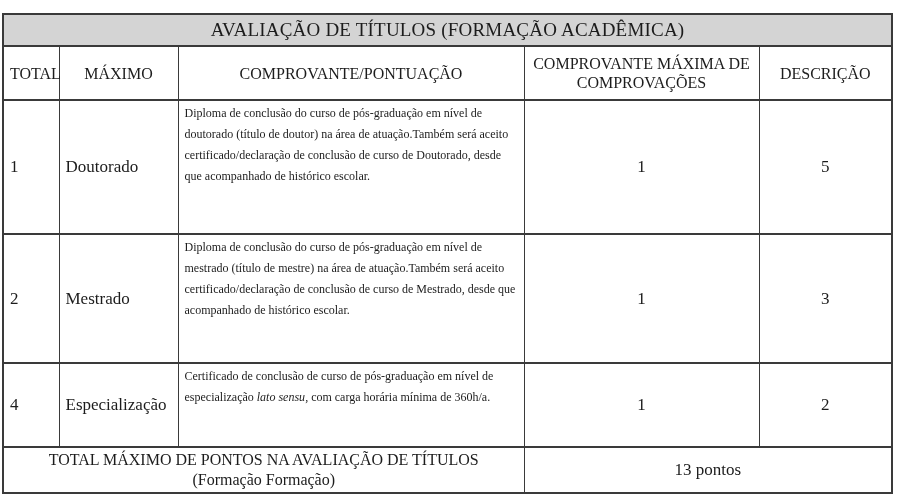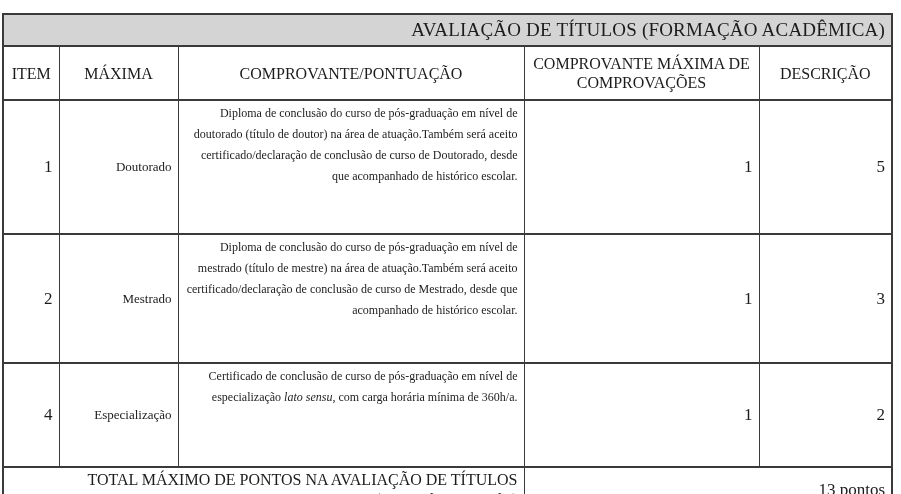--- a/index.html
+++ b/index.html
@@ -25,21 +25,20 @@
     width:889px;
     table-layout:fixed;
   }
   table.doc td, table.doc th{
     border:1px solid var(--border);
     border-top-width:2px;
     border-bottom-width:2px;
     padding:2px 6px;
     box-sizing:border-box;
     font-weight:normal;
-    text-align:right;
   }
   
   table.doc{border:2px solid var(--border);}
   tr.footer-row td{border-bottom:3px solid var(--border);}
 
   th.band{
     background:var(--title-bg);
     height:32px;
     text-align:center;
     font-weight:bold;
@@ -54,37 +53,37 @@
     line-height:19px;
   }
   td.c-item{
     text-align:left;
     vertical-align:middle;
     font-size:17px;
   }
   td.c-titulo{
     text-align:left;
     vertical-align:middle;
-    font-size:13px;
+    font-size:17px;
   }
   td.c-desc{
     text-align:left;
     vertical-align:top;
     font-size:12px;
     line-height:21px;
   }
   td.c-desc em{font-style:italic;}
   td.c-qtd, td.c-pont{
     text-align:center;
     vertical-align:middle;
     font-size:17px;
   }
   tr.r1 td{height:134px;}
   tr.r2 td{height:129px;}
-  tr.r3 td{height:104px;}
+  tr.r3 td{height:84px;}
   tr.footer-row td{height:44px;vertical-align:middle;}
   td.footer-label{
     text-align:center;
     font-weight:bold;
     font-size:16px;
     line-height:20px;
     padding:2px 4px;
     margin-top:46px;
   }
   td.footer-value{
@@ -103,22 +102,22 @@
       <col style="width:119px">
       <col style="width:346px">
       <col style="width:235px">
       <col style="width:133px">
     </colgroup>
     <thead>
       <tr>
         <th class="band" colspan="5">AVALIAÇÃO DE TÍTULOS (FORMAÇÃO ACADÊMICA)</th>
       </tr>
       <tr class="colheads">
-        <th>ITEM</th>
-        <th>MÁXIMA</th>
+        <th>TOTAL</th>
+        <th>MÁXIMO</th>
         <th>COMPROVANTE/PONTUAÇÃO</th>
         <th>COMPROVANTE MÁXIMA DE COMPROVAÇÕES</th>
         <th>DESCRIÇÃO</th>
       </tr>
     </thead>
     <tbody>
       <tr class="r1">
         <td class="c-item">1</td>
         <td class="c-titulo">Doutorado</td>
         <td class="c-desc">Diploma de conclusão do curso de pós-graduação em nível de doutorado (título de doutor) na área de atuação.Também será aceito certificado/declaração de conclusão de curso de Doutorado, desde que acompanhado de histórico escolar.</td>

